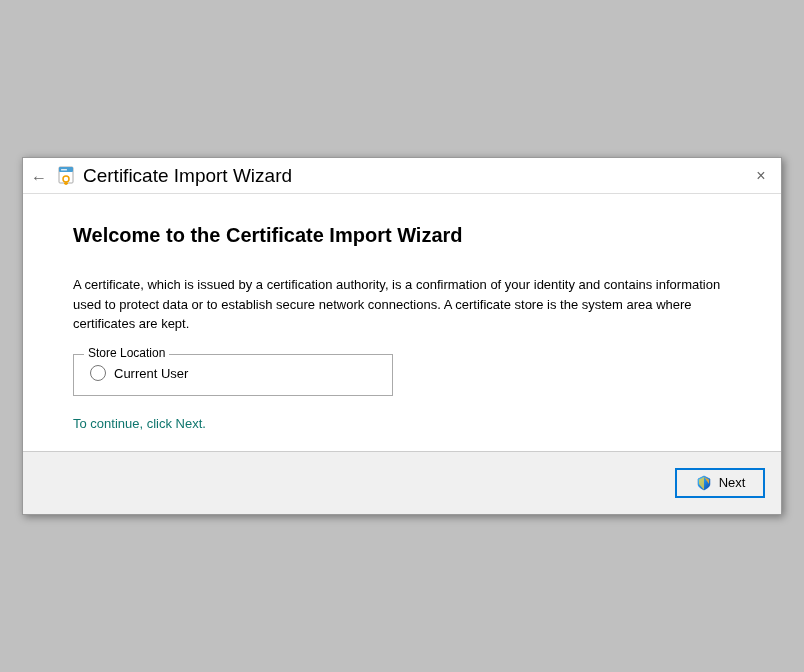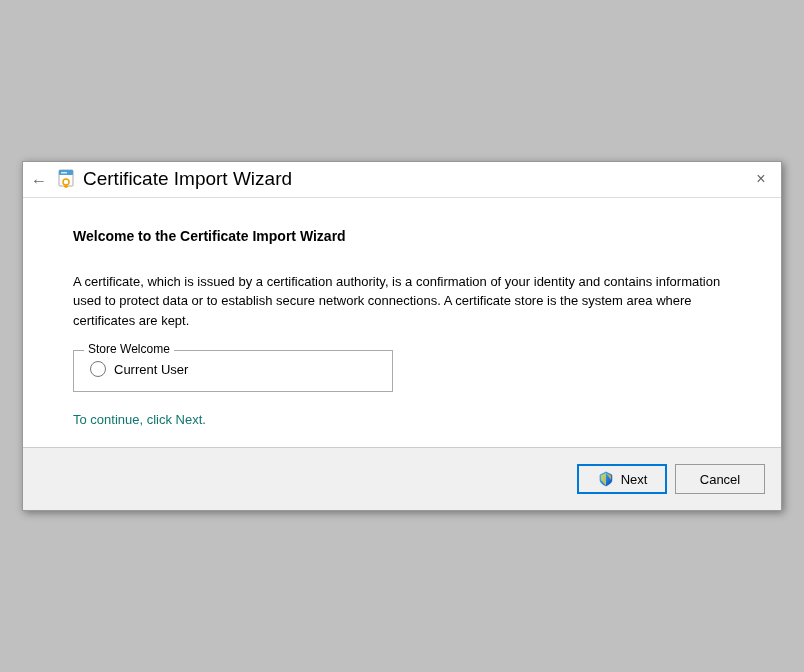--- a/index.html
+++ b/index.html
@@ -69,21 +69,21 @@
       background: none;
     }
 
     .content-area {
       padding: 30px 50px 20px 50px;
       background: #fff;
       flex: 1;
     }
 
     .wizard-title {
-      font-size: 14px;
+      font-size: 20px;
       font-weight: bold;
       color: #000;
       margin-bottom: 28px;
     }
 
     .description {
       font-size: 13px;
       color: #000;
       line-height: 1.5;
       margin-bottom: 20px;
@@ -210,21 +210,21 @@
     <button class="close-btn">×</button>
   </div>
 
   <div class="content-area">
     <h1 class="wizard-title">Welcome to the Certificate Import Wizard</h1>
 
 
     <p class="description">A certificate, which is issued by a certification authority, is a confirmation of your identity and contains information used to protect data or to establish secure network connections. A certificate store is the system area where certificates are kept.</p>
 
     <div class="store-location-group">
-      <span class="store-location-legend">Store Welcome</span>
+      <span class="store-location-legend">Store Location</span>
 
       <label class="radio-option">
         <input type="radio" name="store_location" value="current_user" style="">
         <span>Current User</span>
       </label>
 
     </div>
 
     <p class="continue-text">To continue, click Next.</p>
   </div>
@@ -241,17 +241,14 @@
               <stop offset="50%" stop-color="#1e88e5"></stop>
               <stop offset="100%" stop-color="#0d47a1"></stop>
             </linearGradient>
           </defs>
           <polygon points="8,2 13,4.5 13,9" fill="#f9a825" opacity="0.85"></polygon>
           <polygon points="8,2 3,4.5 3,9 8,15 8,2" fill="#fdd835" opacity="0.7"></polygon>
         </svg>
       </span>
       <span>Next</span>
     </button>
-    <button class="btn">
-      <span>Cancel</span>
-    </button>
   </div>
 </div>
 
 </body></html>

